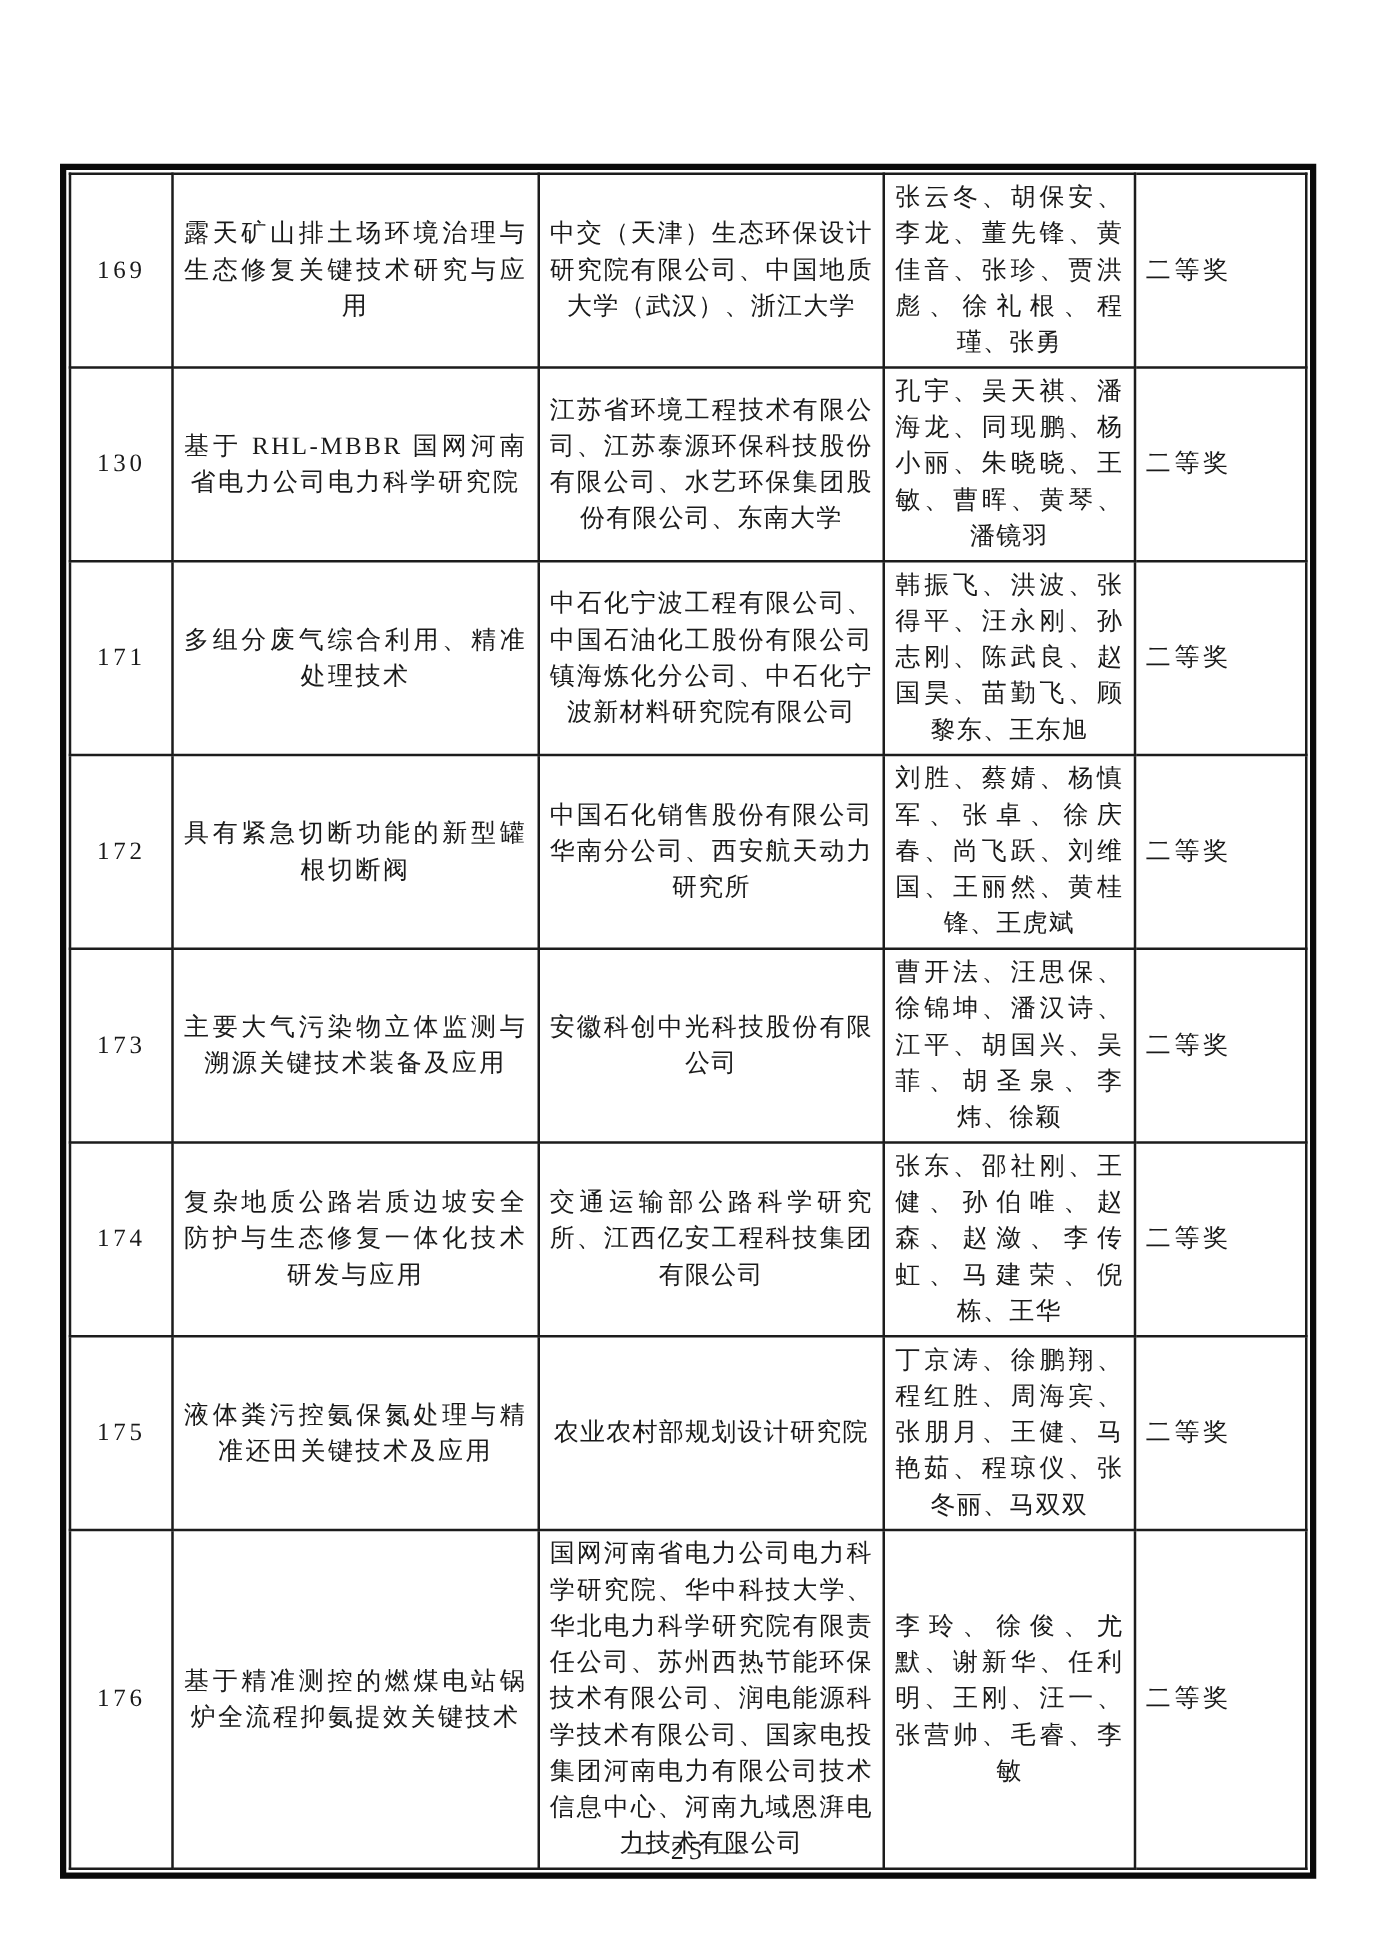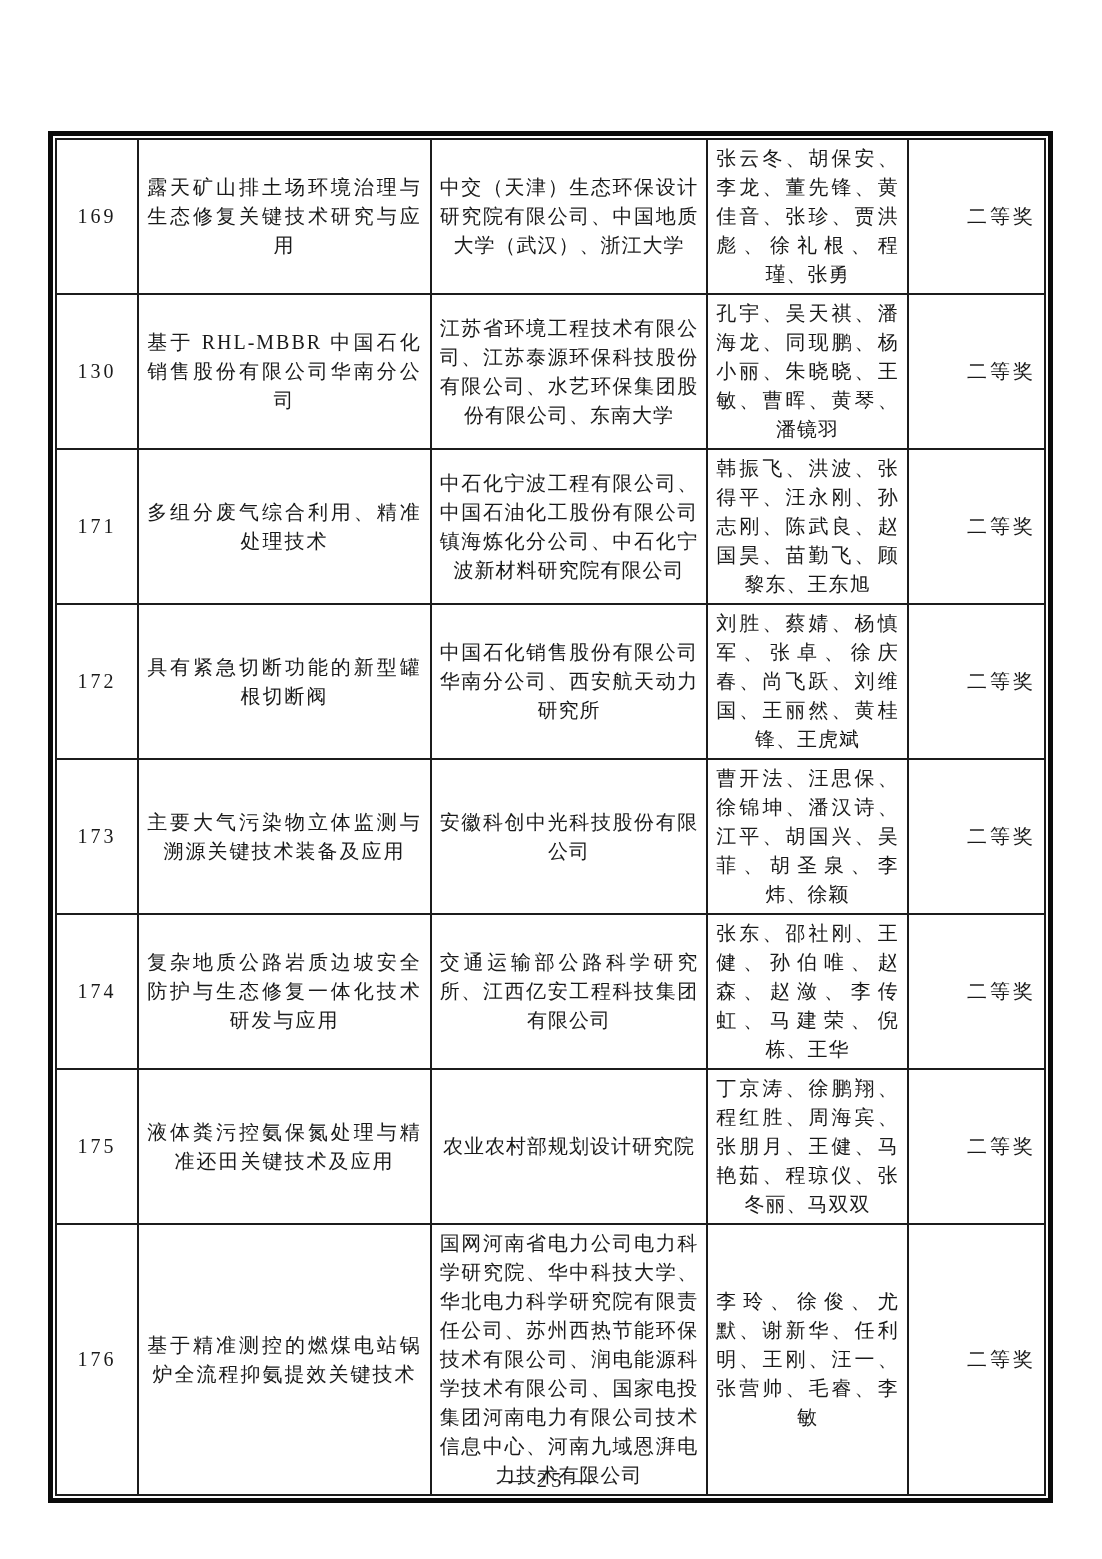--- a/index.html
+++ b/index.html
@@ -70,21 +70,21 @@
     padding: 4px 8px;
     margin-left: 21px;
   }
   td.col-people {
     text-align: justify;
     text-align-last: center;
     letter-spacing: 1px;
     padding: 4px 7px;
   }
   td.col-award {
-    text-align: right;
+    text-align: left;
     letter-spacing: 3px;
   }
 
   
   tr:nth-child(1) { height: 150px; }
   tr:nth-child(2) { height: 139px; }
   tr:nth-child(3) { height: 143px; }
   tr:nth-child(4) { height: 141px; }
   tr:nth-child(5) { height: 140px; }
   tr:nth-child(6) { height: 115px; }
@@ -119,21 +119,21 @@
       <tbody>
           <tr>
     <td class="col-no">169</td>
     <td class="col-title">露天矿山排土场环境治理与生态修复关键技术研究与应用</td>
     <td class="col-orgs">中交（天津）生态环保设计研究院有限公司、中国地质大学（武汉）、浙江大学</td>
     <td class="col-people">张云冬、胡保安、李龙、董先锋、黄佳音、张珍、贾洪彪、徐礼根、程瑾、张勇</td>
     <td class="col-award">二等奖</td>
   </tr>
           <tr>
     <td class="col-no">130</td>
-    <td class="col-title">基于 RHL-MBBR 中国石化销售股份有限公司华南分公司</td>
+    <td class="col-title">基于 RHL-MBBR 国网河南省电力公司电力科学研究院</td>
     <td class="col-orgs">江苏省环境工程技术有限公司、江苏泰源环保科技股份有限公司、水艺环保集团股份有限公司、东南大学</td>
     <td class="col-people">孔宇、吴天祺、潘海龙、同现鹏、杨小丽、朱晓晓、王敏、曹晖、黄琴、潘镜羽</td>
     <td class="col-award">二等奖</td>
   </tr>
           <tr>
     <td class="col-no">171</td>
     <td class="col-title">多组分废气综合利用、精准处理技术</td>
     <td class="col-orgs">中石化宁波工程有限公司、中国石油化工股份有限公司镇海炼化分公司、中石化宁波新材料研究院有限公司</td>
     <td class="col-people">韩振飞、洪波、张得平、汪永刚、孙志刚、陈武良、赵国昊、苗勤飞、顾黎东、王东旭</td>
     <td class="col-award">二等奖</td>

